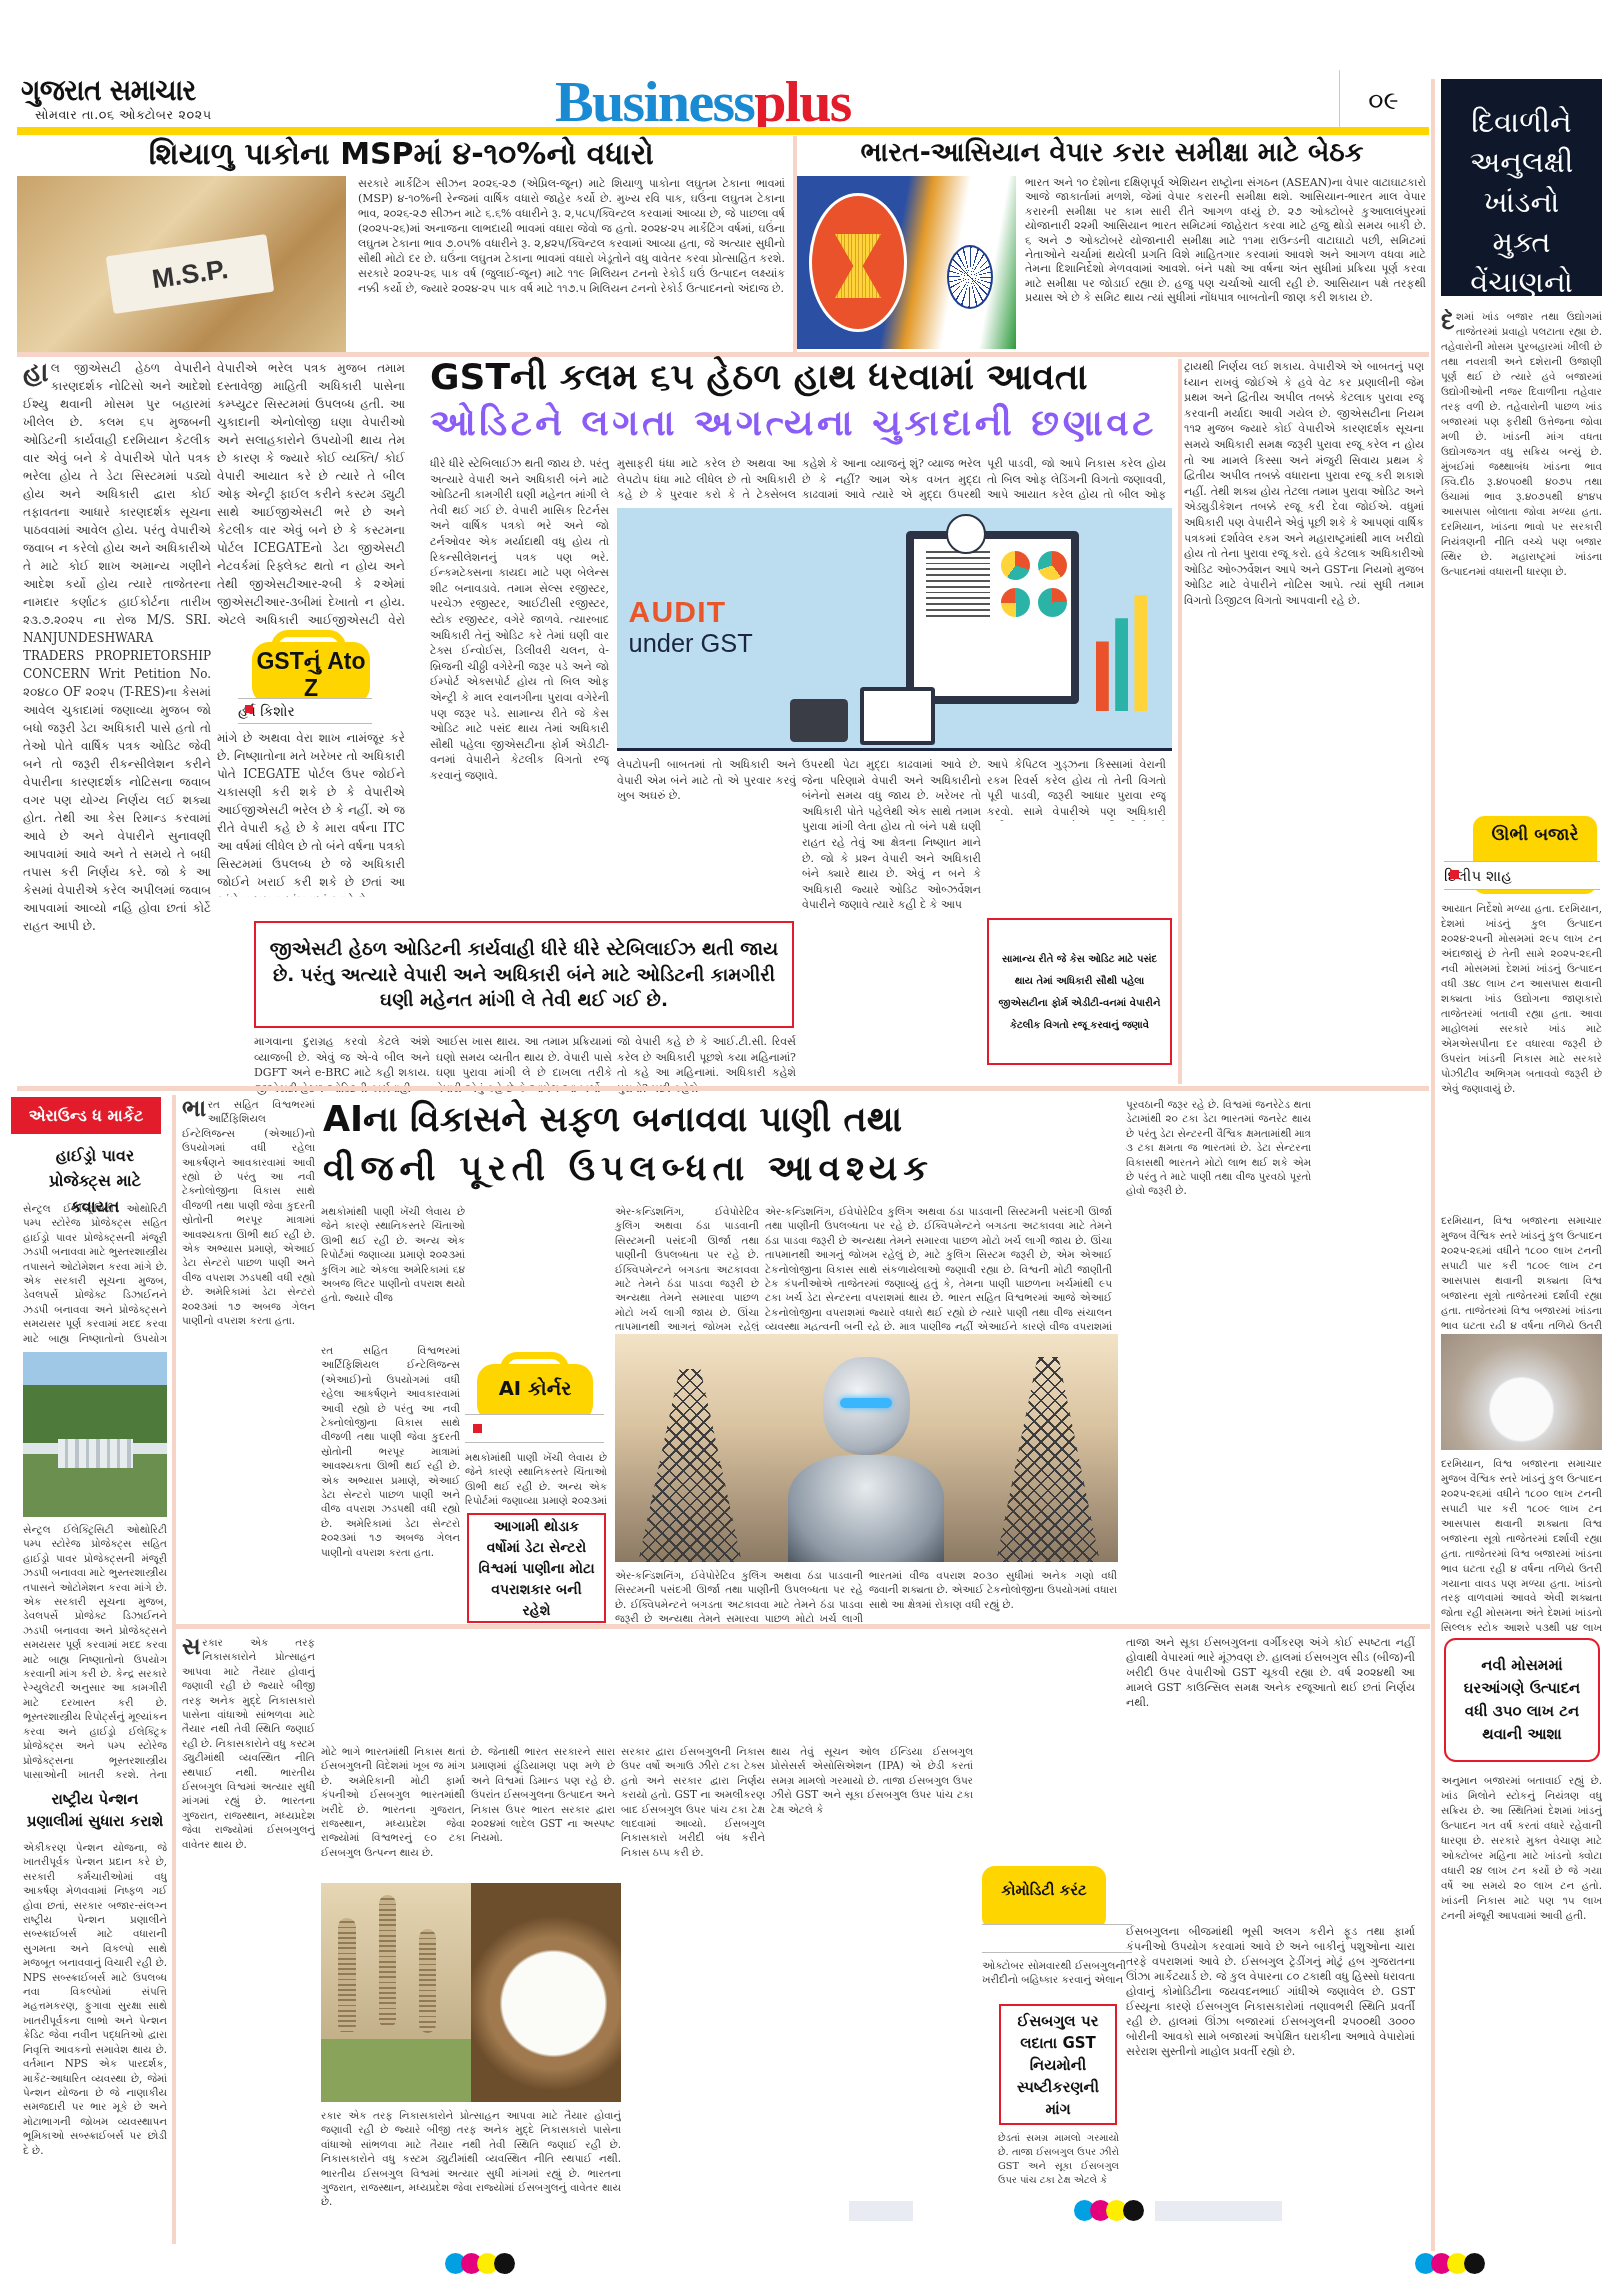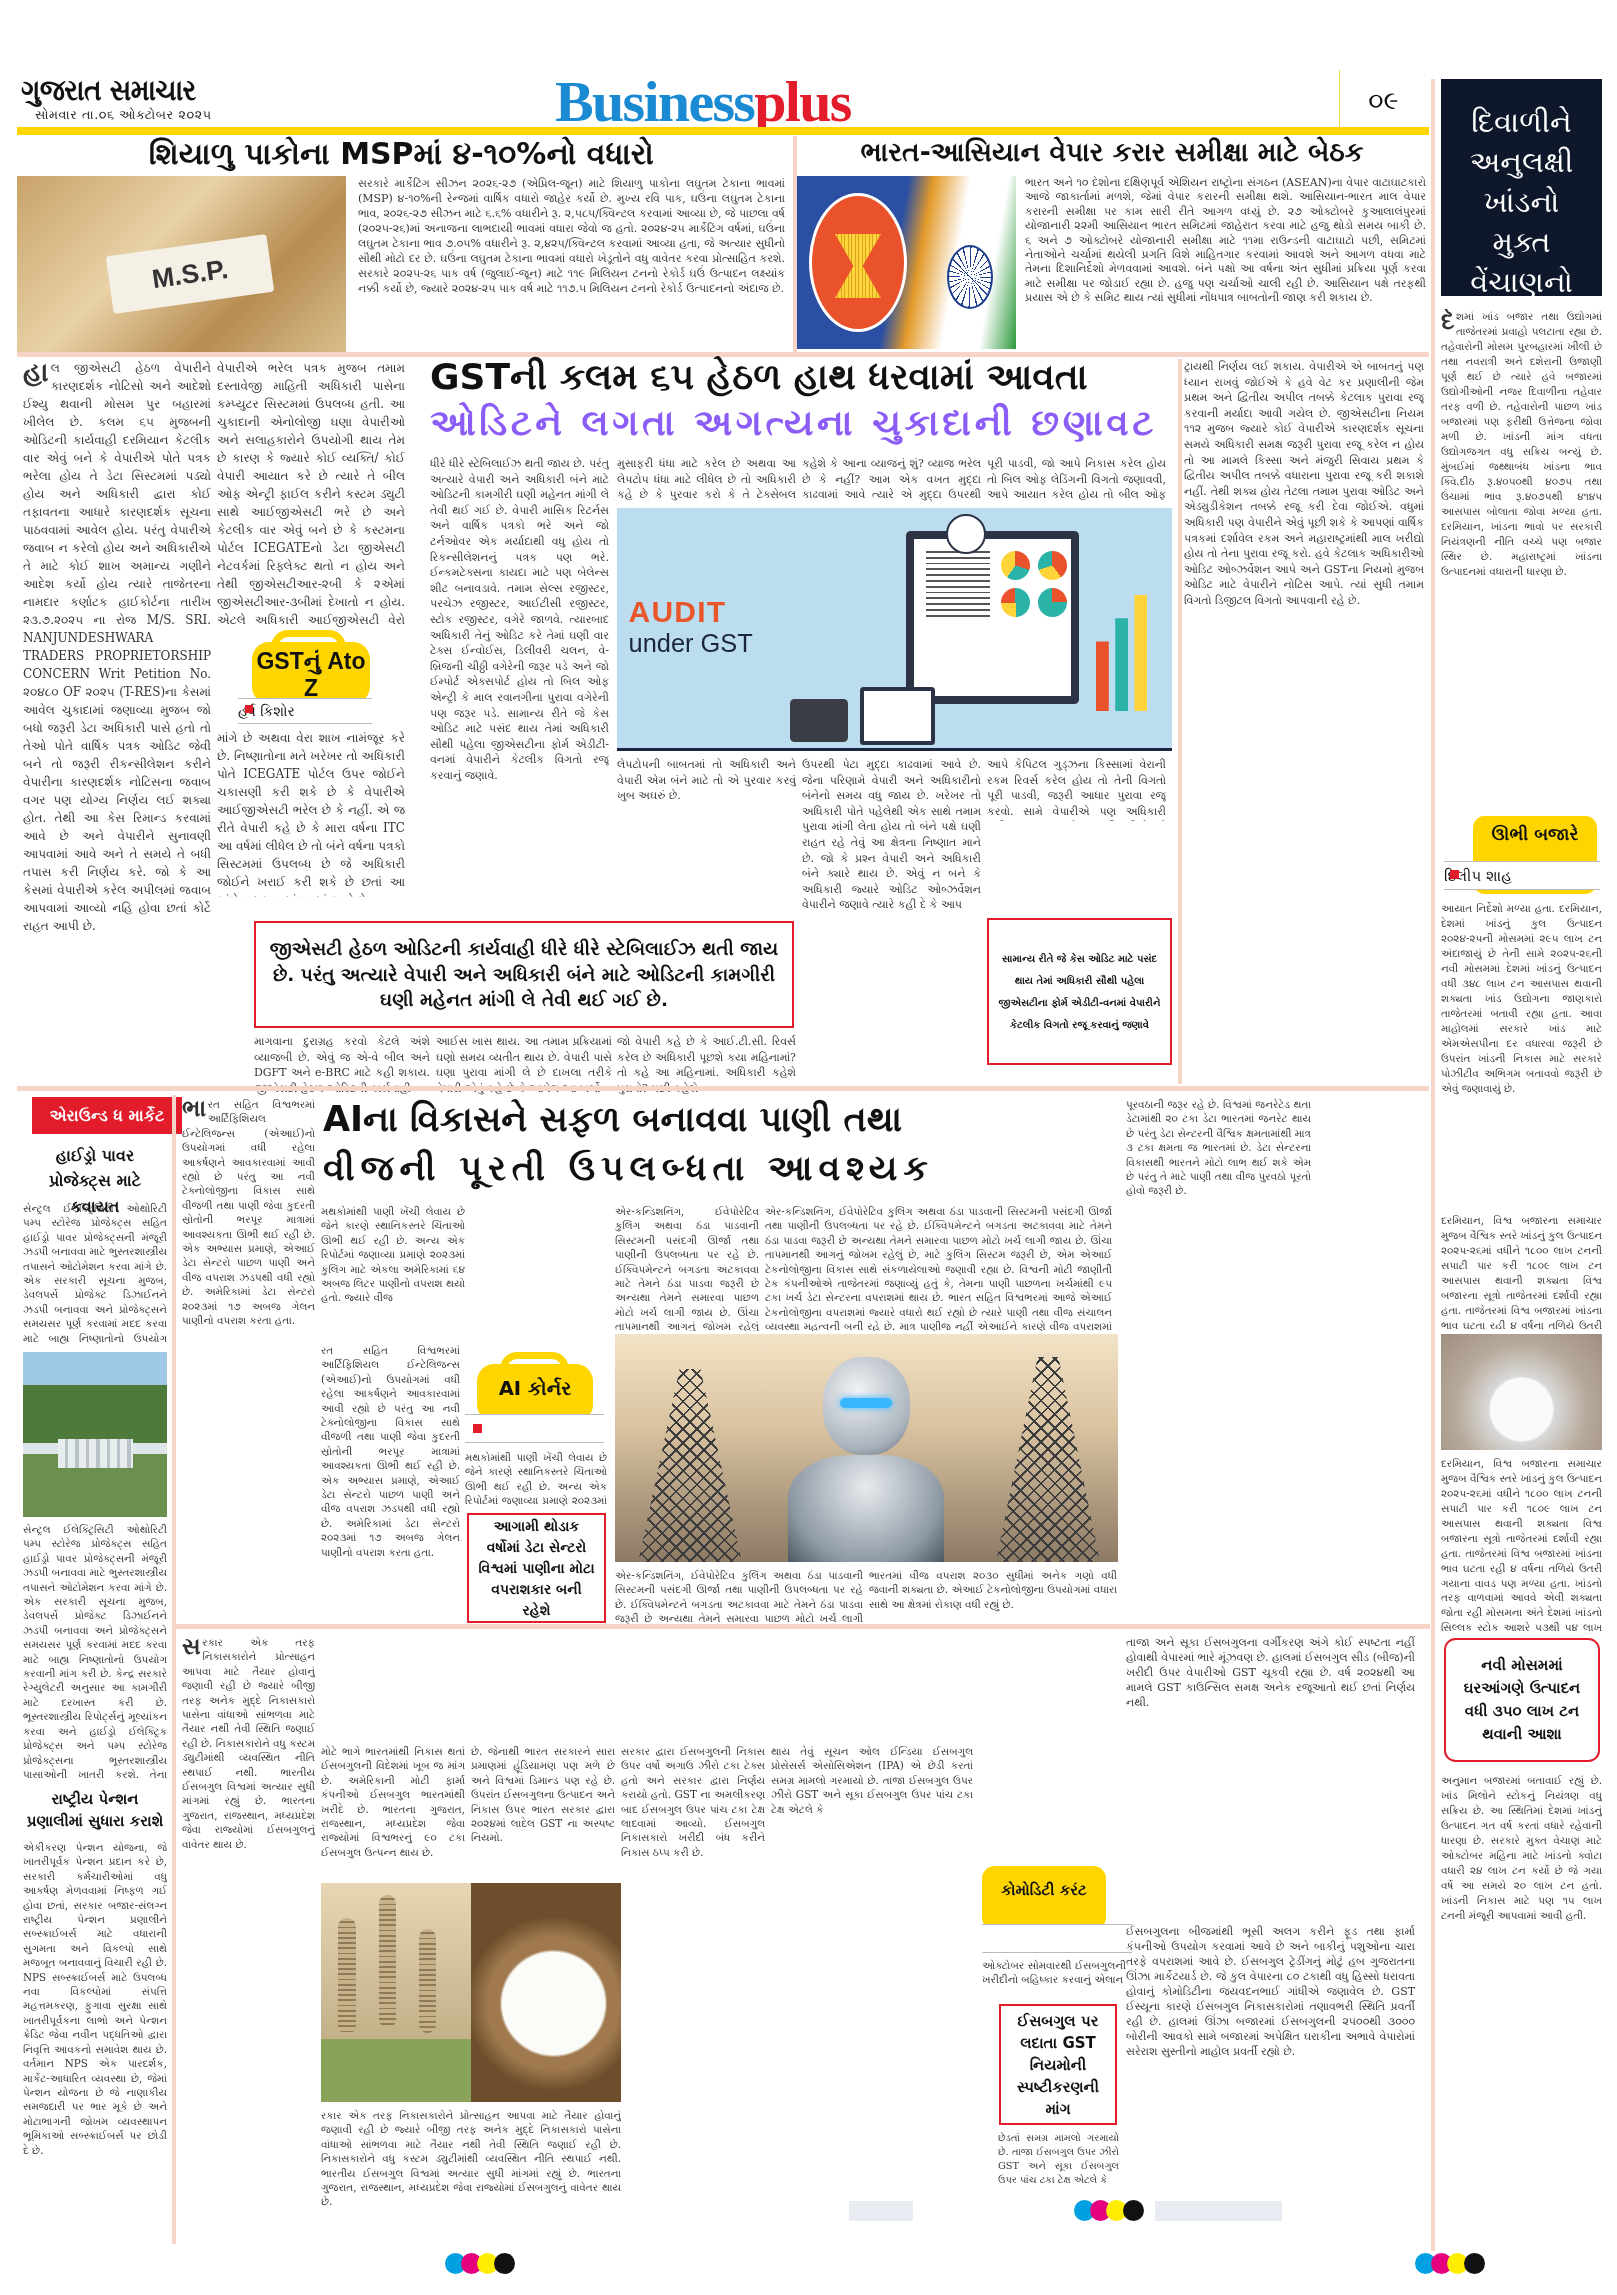--- a/index.html
+++ b/index.html
@@ -137,21 +137,21 @@
 <div class="photo" style="left:1441px;top:1334px;width:161px;height:116px;background:radial-gradient(circle at 50% 65%,#fafafa 0 28%,#d9d9d9 30%,#b7a99a 60%,#9e8f80)"></div>
 <div class="col txt" style="left:1441px;top:1456px;width:161px;height:133px;font-size:10.4px;line-height:15px">દરમિયાન, વિશ્વ બજારના સમાચાર મુજબ વૈશ્વિક સ્તરે ખાંડનું કુલ ઉત્પાદન ૨૦૨૫-૨૬માં વધીને ૧૮૦૦ લાખ ટનની સપાટી પાર કરી ૧૮૦૯ લાખ ટન આસપાસ થવાની શક્યતા વિશ્વ બજારના સૂત્રો તાજેતરમાં દર્શાવી રહ્યા હતા. તાજેતરમાં વિશ્વ બજારમાં ખાંડના ભાવ ઘટતા રહી ૪ વર્ષના તળિયે ઉતરી ગયાના વાવડ પણ મળ્યા હતા. ખાંડનો વૈશ્વિક ભાવ ઘટતાં છ મહિનાથી ઇથેનોલ બનાવવાનું વધ્યું છે.</div>
 <div class="col txt" style="left:1441px;top:1590px;width:161px;height:45px;font-size:10.4px;line-height:15px">તરફ વાળવામાં આવવે એવી શક્યતા જોતા રહી મોસમના અંતે દેશમાં ખાંડનો સિલ્લક સ્ટોક આશરે ૫૩થી ૫૪ લાખ ટન રહેવાનું</div>
 <div class="redbox" style="left:1444px;top:1638px;width:156px;height:124px;border-radius:11.6px;border-width:2.9px;font-size:15px;line-height:23px">
   <span>નવી મોસમમાં ઘરઆંગણે ઉત્પાદન વધી ૩૫૦ લાખ ટન થવાની આશા</span>
 </div>
 <div class="col txt" style="left:1441px;top:1773px;width:161px;height:468px;font-size:10.4px;line-height:15px">અનુમાન બજારમાં બતાવાઈ રહ્યું છે. ખાંડ મિલોને સ્ટોકનું નિયંત્રણ વધુ સક્રિય છે. આ સ્થિતિમાં દેશમાં ખાંડનું ઉત્પાદન ગત વર્ષ કરતાં વધારે રહેવાની ધારણા છે. સરકારે મુક્ત વેચાણ માટે ઓક્ટોબર મહિના માટે ખાંડનો ક્વોટા વધારી ૨૪ લાખ ટન કર્યો છે જે ગયા વર્ષે આ સમયે ૨૦ લાખ ટન હતો. ખાંડની નિકાસ માટે પણ ૧૫ લાખ ટનની મંજૂરી આપવામાં આવી હતી.</div>
 
 <div class="pinkh" style="left:17.3px;top:1086px;width:1412px;height:4.6px"></div>
 
-<div class="abs" style="left:32px;top:1097px;width:150px;height:37px;background:#e21c2a;display:flex;align-items:center;justify-content:center">
+<div class="abs" style="left:11px;top:1097px;width:150px;height:37px;background:#e21c2a;display:flex;align-items:center;justify-content:center">
   <span style="font-family:'DejaVu Sans',sans-serif;font-weight:bold;font-size:16px;color:#fff">એરાઉન્ડ ધ માર્કેટ</span>
 </div>
 <div class="abs" style="left:23px;top:1143px;width:144px;text-align:center;font-family:'DejaVu Sans',sans-serif;font-weight:bold;font-size:16px;line-height:25.4px;color:#111">હાઈડ્રો પાવર પ્રોજેક્ટ્સ માટે કવાયત</div>
 <div class="col txt" style="left:23px;top:1201px;width:144px;height:144px;font-size:10.4px;line-height:14.4px">સેન્ટ્રલ ઈલેક્ટ્રિસિટી ઓથોરિટી પમ્પ સ્ટોરેજ પ્રોજેક્ટ્સ સહિત હાઈડ્રો પાવર પ્રોજેક્ટ્સની મંજૂરી ઝડપી બનાવવા માટે ભુસ્તરશાસ્ત્રીય તપાસને ઓટોમેશન કરવા માંગે છે. એક સરકારી સૂચના મુજબ, ડેવલપર્સે પ્રોજેક્ટ ડિઝાઈનને ઝડપી બનાવવા અને પ્રોજેક્ટ્સને સમયસર પૂર્ણ કરવામાં મદદ કરવા માટે બાહ્ય નિષ્ણાતોનો ઉપયોગ કરવાની માંગ કરી છે. કેન્દ્ર સરકારે રેગ્યુલેટરી અનુસાર આ કામગીરી માટે દરખાસ્ત કરી છે. ભૂસ્તરશાસ્ત્રીય રિપોર્ટ્સનું મૂલ્યાંકન કરવા અને હાઈડ્રો ઈલેક્ટ્રિક પ્રોજેક્ટ્સ અને પમ્પ સ્ટોરેજ પ્રોજેક્ટ્સના ભૂસ્તરશાસ્ત્રીય પાસાઓની ખાતરી કરશે. તેના ઉદ્દેશ્યોમાં પ્રકરણોના મૂલ્યાંકન અને મૂલ્યાંકનમાં લાગતા સમયને ઘટાડવાનો સમાવેશ થાય છે જેથી સમયબદ્ધ રીતે વિગતવાર પ્રોજેક્ટ રિપોર્ટની સંમતિ ઝડપી બને.</div>
 <div class="photo" style="left:23px;top:1352px;width:144px;height:165px;background:linear-gradient(180deg,#9fc7e6 0 20%,#4e7a3c 20% 55%,#dfe6ea 55% 62%,#6b8f4f 62% 100%)">
   <div class="abs" style="left:35px;top:87px;width:75px;height:29px;background:repeating-linear-gradient(90deg,#e7ecef 0 7px,#b9c3c9 7px 10.4px)"></div>
 </div>
 <div class="col txt" style="left:23px;top:1522px;width:144px;height:260px;font-size:10.4px;line-height:14.4px">સેન્ટ્રલ ઈલેક્ટ્રિસિટી ઓથોરિટી પમ્પ સ્ટોરેજ પ્રોજેક્ટ્સ સહિત હાઈડ્રો પાવર પ્રોજેક્ટ્સની મંજૂરી ઝડપી બનાવવા માટે ભુસ્તરશાસ્ત્રીય તપાસને ઓટોમેશન કરવા માંગે છે. એક સરકારી સૂચના મુજબ, ડેવલપર્સે પ્રોજેક્ટ ડિઝાઈનને ઝડપી બનાવવા અને પ્રોજેક્ટ્સને સમયસર પૂર્ણ કરવામાં મદદ કરવા માટે બાહ્ય નિષ્ણાતોનો ઉપયોગ કરવાની માંગ કરી છે. કેન્દ્ર સરકારે રેગ્યુલેટરી અનુસાર આ કામગીરી માટે દરખાસ્ત કરી છે. ભૂસ્તરશાસ્ત્રીય રિપોર્ટ્સનું મૂલ્યાંકન કરવા અને હાઈડ્રો ઈલેક્ટ્રિક પ્રોજેક્ટ્સ અને પમ્પ સ્ટોરેજ પ્રોજેક્ટ્સના ભૂસ્તરશાસ્ત્રીય પાસાઓની ખાતરી કરશે. તેના ઉદ્દેશ્યોમાં પ્રકરણોના મૂલ્યાંકન અને મૂલ્યાંકનમાં લાગતા સમયને ઘટાડવાનો સમાવેશ થાય છે જેથી સમયબદ્ધ રીતે વિગતવાર પ્રોજેક્ટ રિપોર્ટની સંમતિ ઝડપી બને.</div>
 <div class="abs" style="left:23px;top:1788px;width:144px;text-align:center;font-family:'DejaVu Sans',sans-serif;font-weight:bold;font-size:15px;line-height:22px;color:#111">રાષ્ટ્રીય પેન્શન પ્રણાલીમાં સુધારા કરાશે</div>
 <div class="col txt" style="left:23px;top:1840px;width:144px;height:404px;font-size:10.4px;line-height:14.4px">એકીકરણ પેન્શન યોજના, જે ખાતરીપૂર્વક પેન્શન પ્રદાન કરે છે, સરકારી કર્મચારીઓમાં વધુ આકર્ષણ મેળવવામાં નિષ્ફળ ગઈ હોવા છતાં, સરકાર બજાર-સંલગ્ન રાષ્ટ્રીય પેન્શન પ્રણાલીને સબ્સ્ક્રાઈબર્સ માટે વધારાની સુગમતા અને વિકલ્પો સાથે મજબૂત બનાવવાનું વિચારી રહી છે. NPS સબ્સ્ક્રાઈબર્સ માટે ઉપલબ્ધ નવા વિકલ્પોમાં સંપત્તિ મહત્તમકરણ, ફુગાવા સુરક્ષા સાથે ખાતરીપૂર્વકના લાભો અને પેન્શન ક્રેડિટ જેવા નવીન પદ્ધતિઓ દ્વારા નિવૃત્તિ આવકનો સમાવેશ થાય છે. વર્તમાન NPS એક પારદર્શક, માર્કેટ-આધારિત વ્યવસ્થા છે, જેમાં પેન્શન યોજના છે જે નાણાકીય સમજદારી પર ભાર મૂકે છે અને મોટાભાગની જોખમ વ્યવસ્થાપન ભૂમિકાઓ સબ્સ્ક્રાઈબર્સ પર છોડી દે છે.</div>

